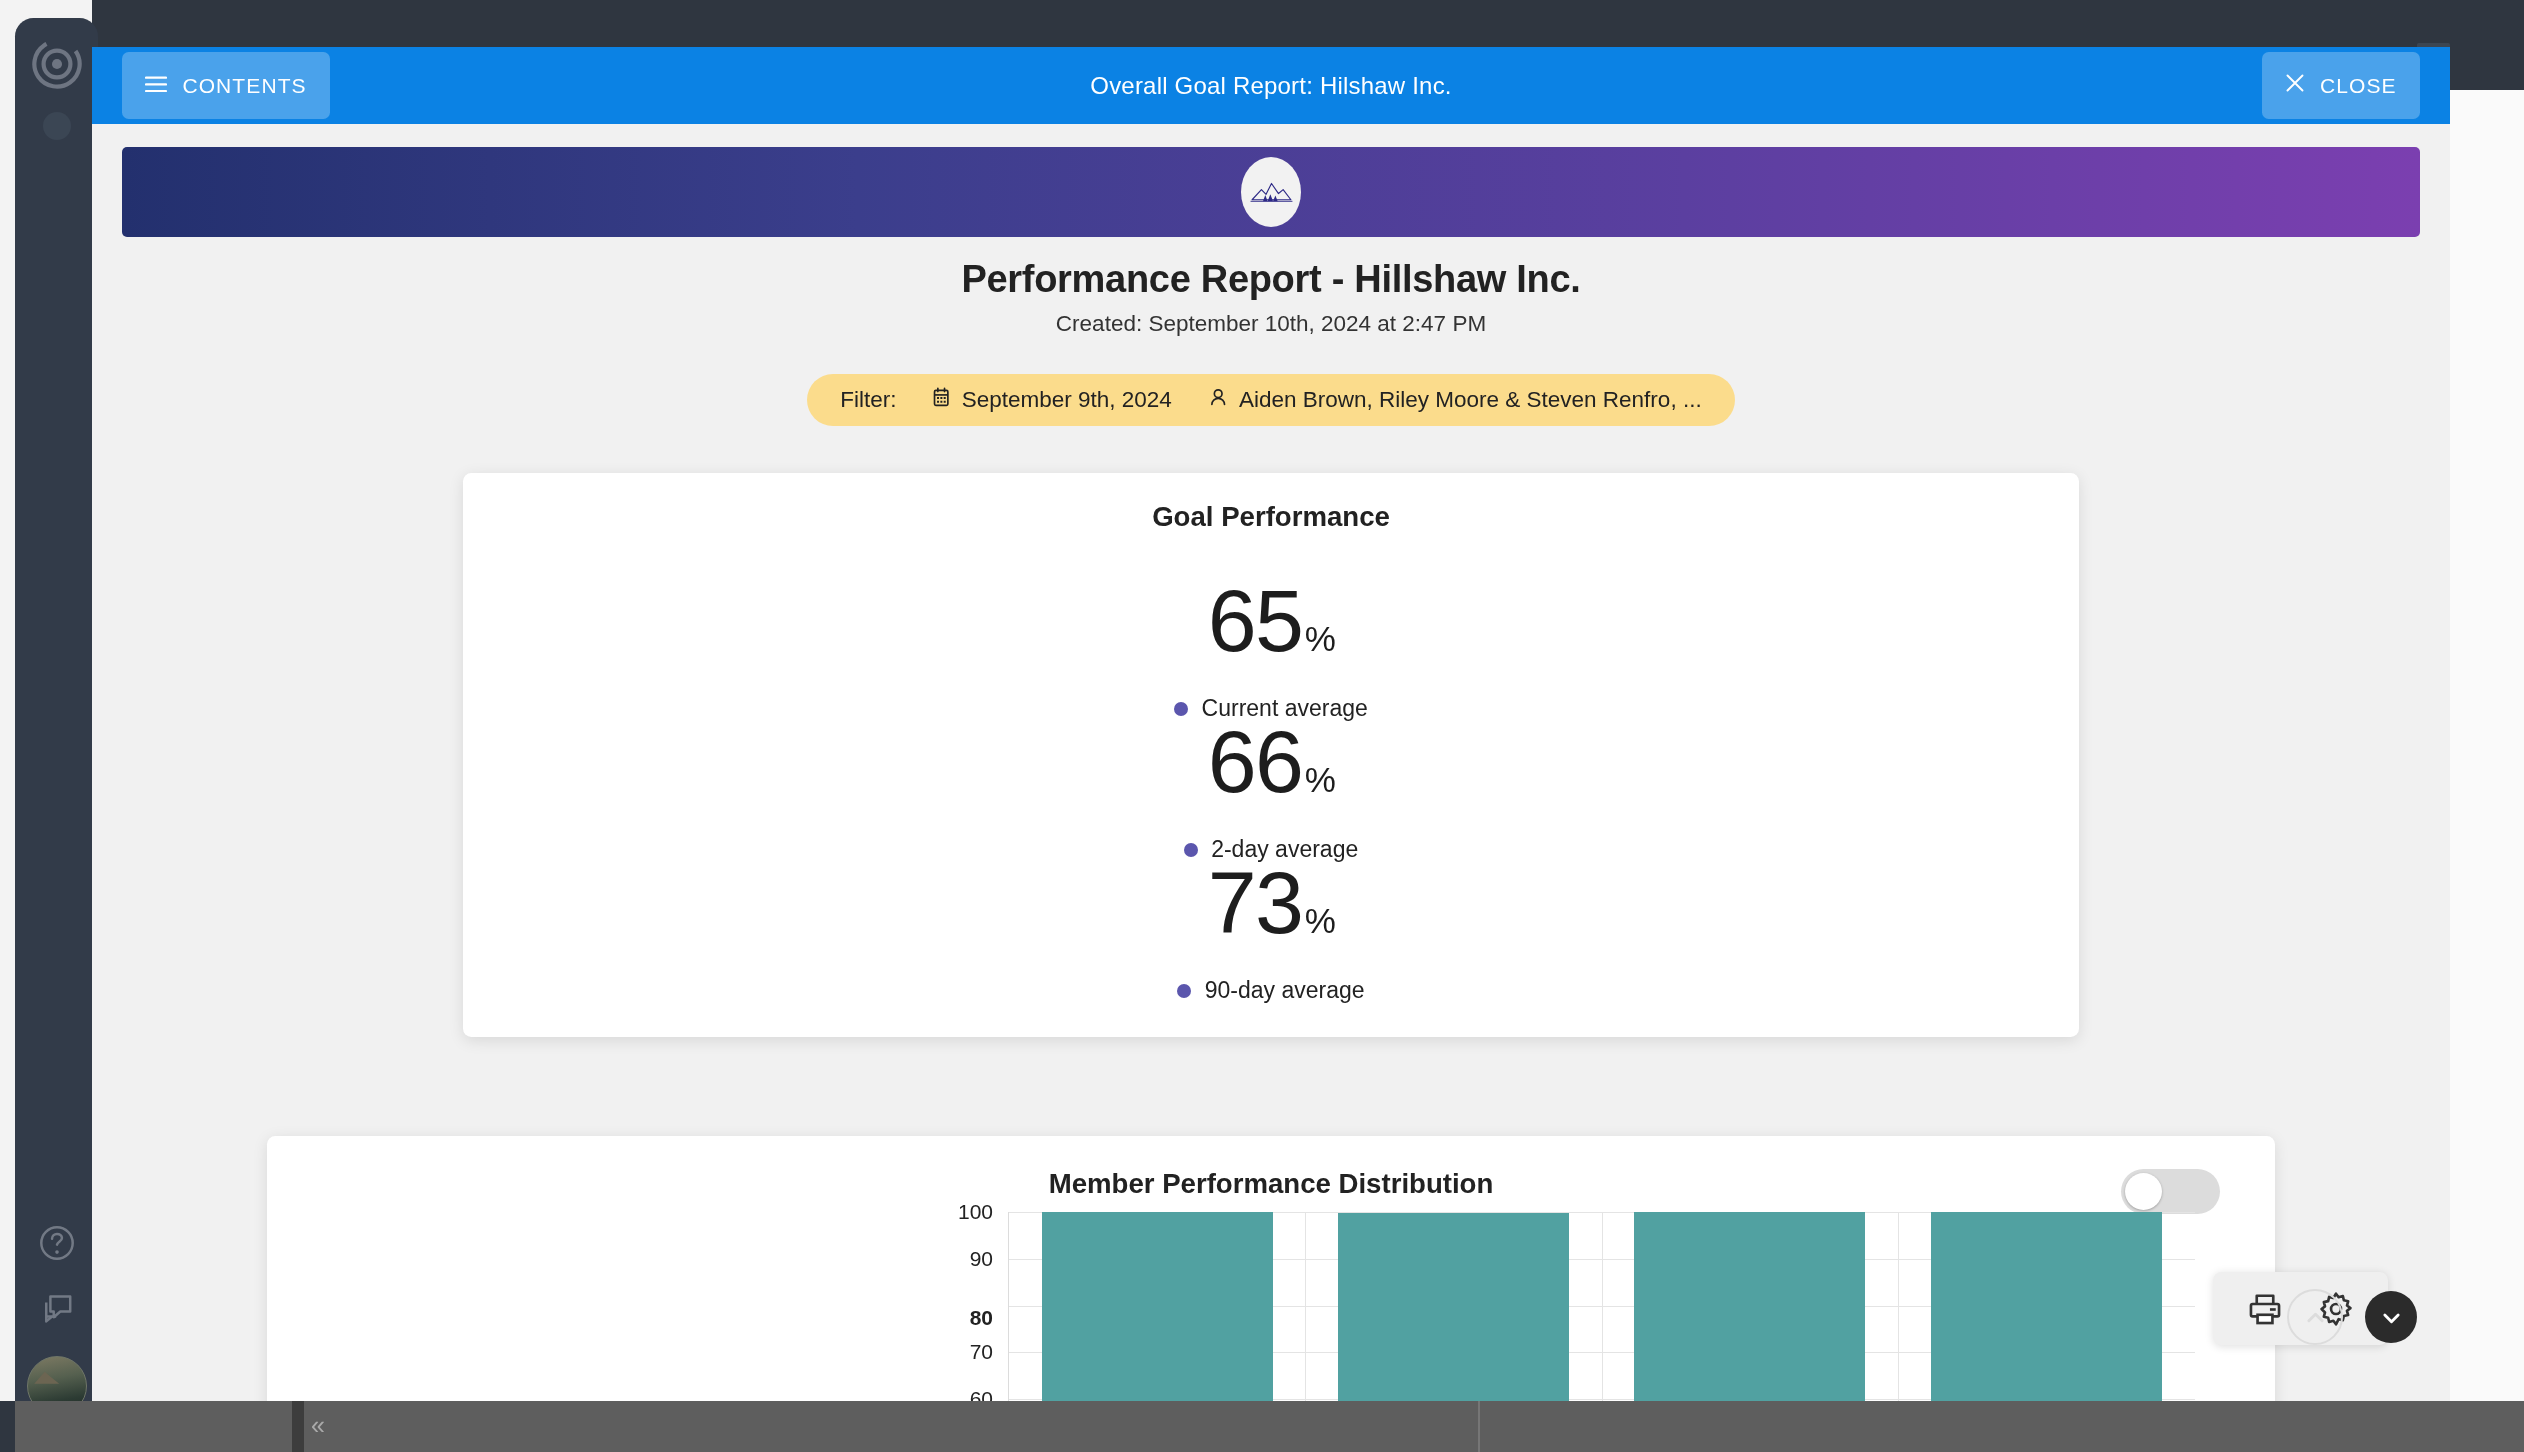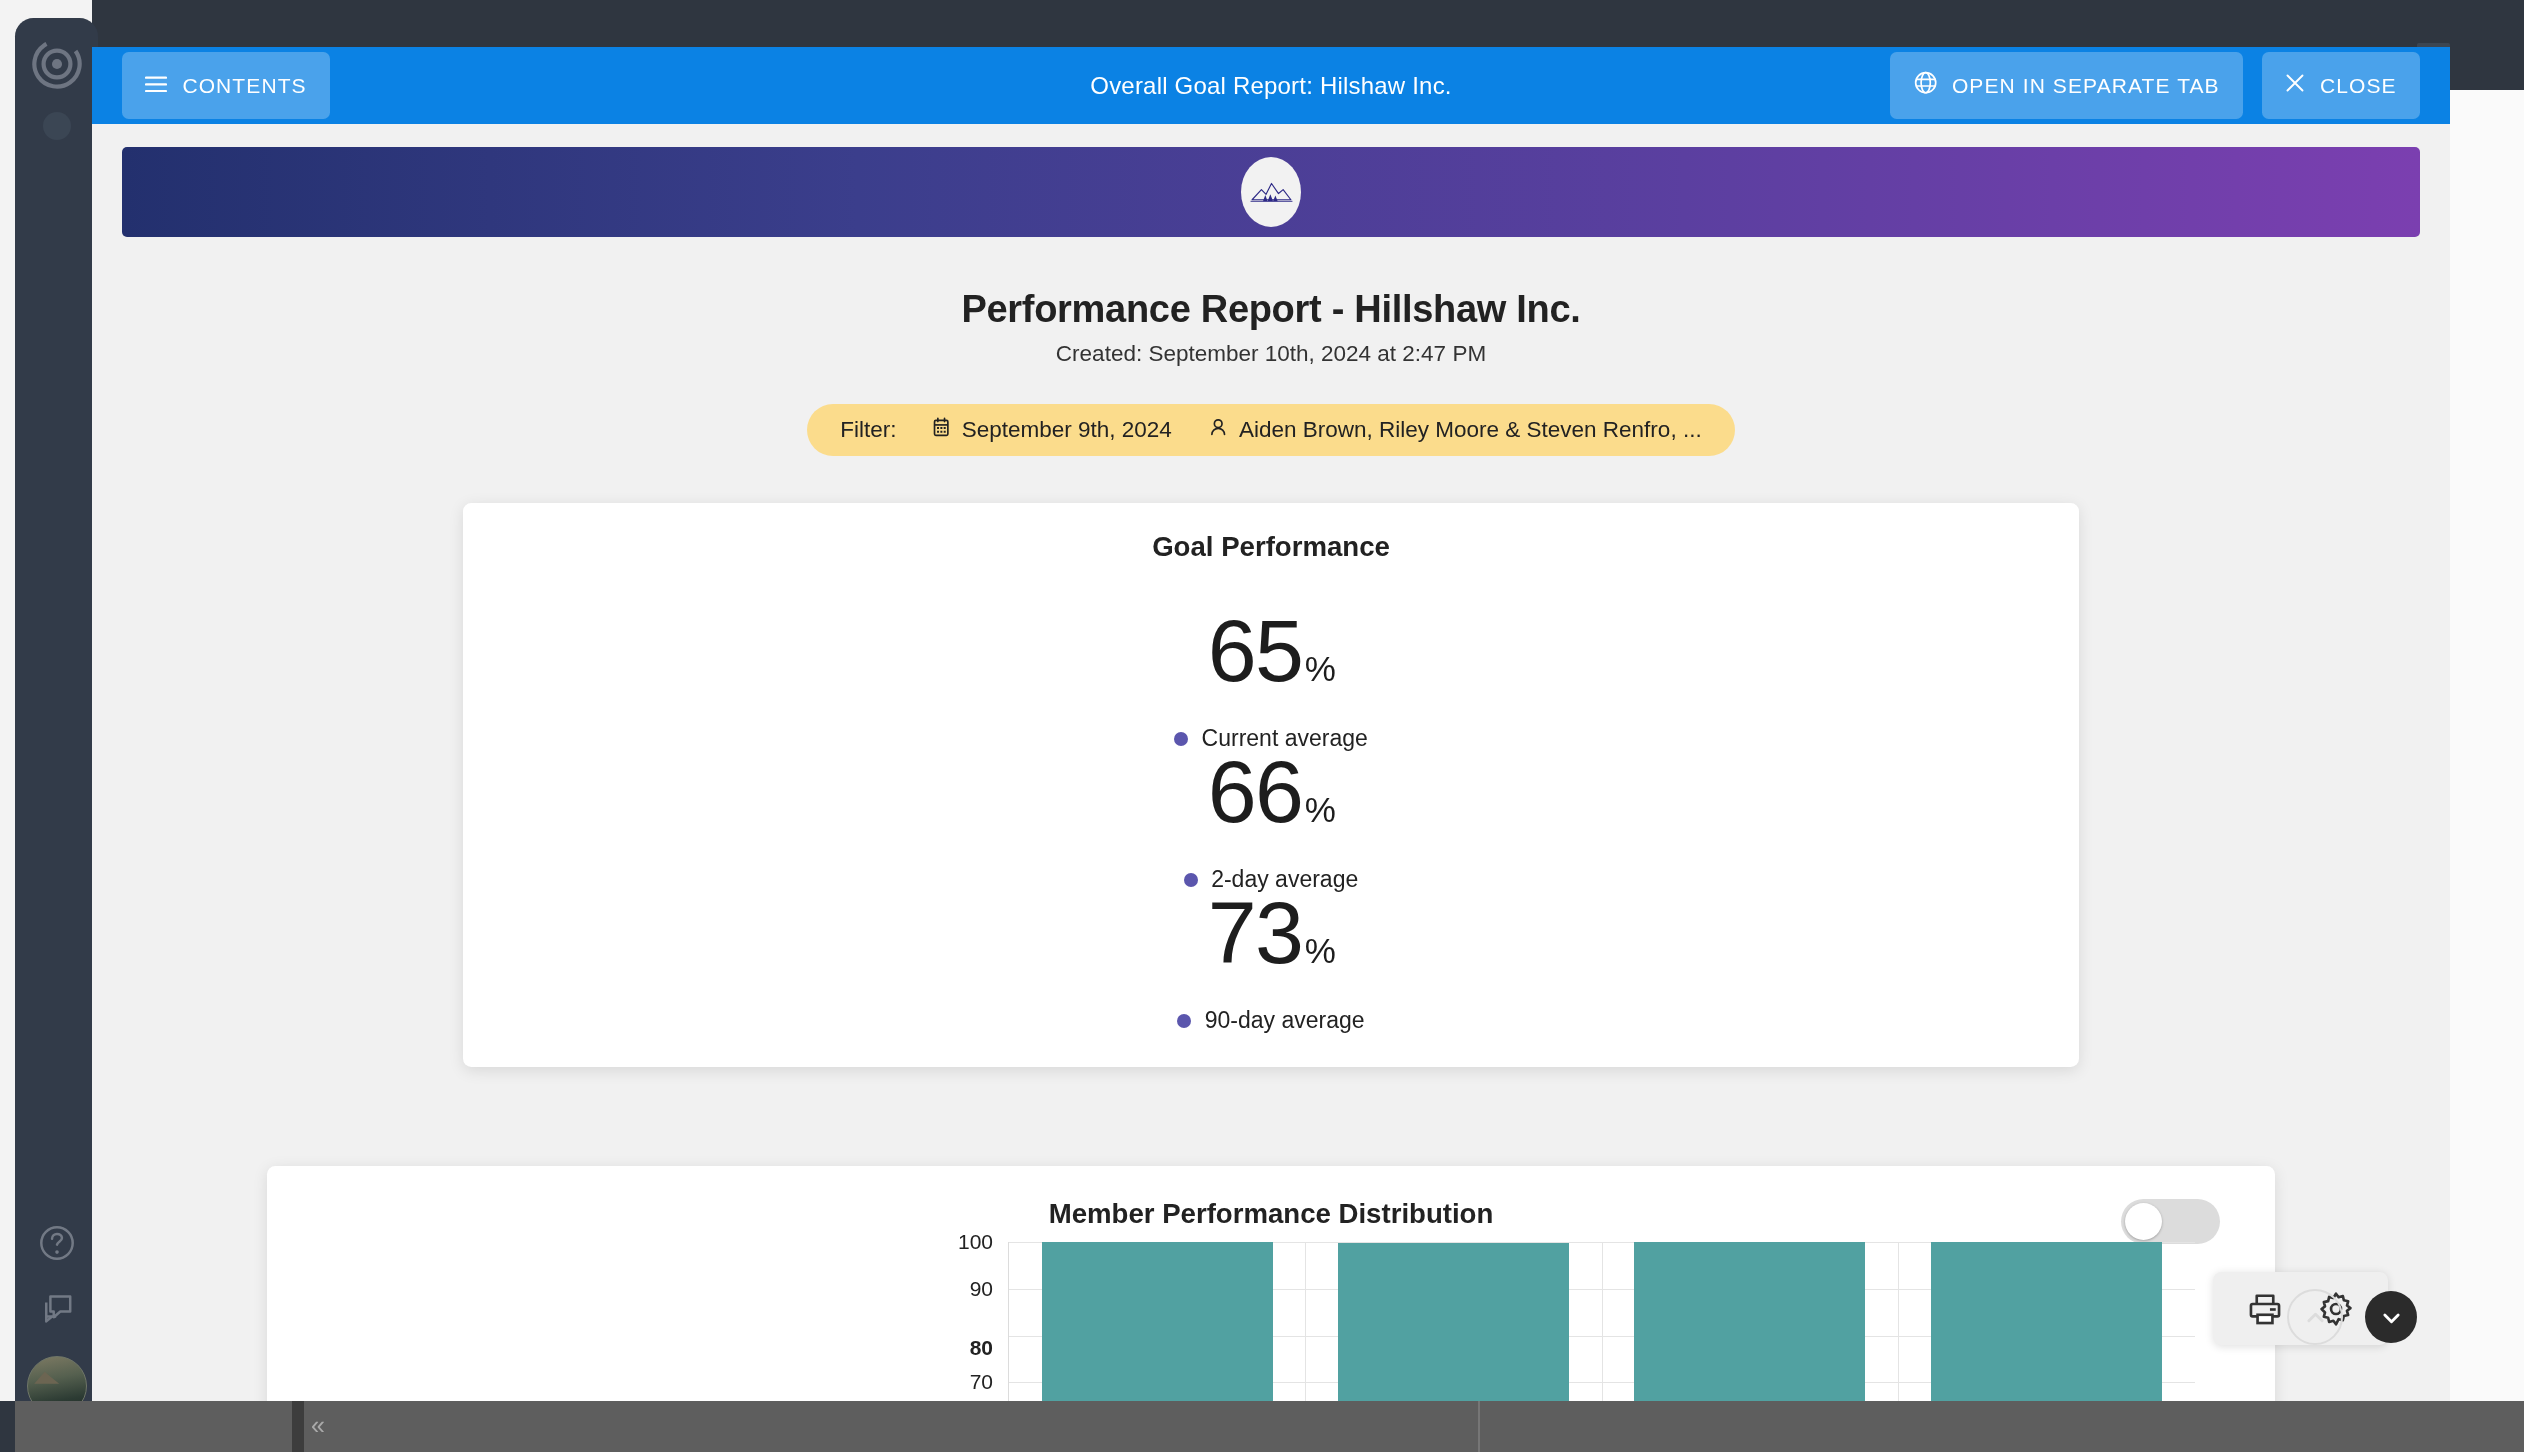--- a/index.html
+++ b/index.html
@@ -77,21 +77,21 @@
     background:linear-gradient(90deg,#23306e 0%,#3b3e8c 32%,#5b3fa0 68%,#7b3fb0 100%);
     position:relative;
   }
   #banner-logo{
     position:absolute;left:50%;top:50%;transform:translate(-50%,-50%);
     width:60px;height:70px;border-radius:50%;background:#f2f2f2;
     display:flex;align-items:center;justify-content:center;
   }
   #report-title{
     text-align:center;font-size:38px;font-weight:bold;color:#222;
-    margin-top:51px;letter-spacing:-0.3px;
+    margin-top:21px;letter-spacing:-0.3px;
   }
   #report-created{text-align:center;font-size:22.5px;color:#333;margin-top:10px;}
   #filter-wrap{display:flex;justify-content:center;margin-top:37px;}
   #filter-bar{
     background:#fbdc8c;border-radius:28px;height:52px;
     display:flex;align-items:center;gap:0;padding:0 33px;font-size:22.5px;color:#222;
   }
   .filter-seg{display:flex;align-items:center;gap:11.7px;}
   #filter-label{margin-right:35px;}
   #filter-people{margin-left:37px;}
@@ -204,30 +204,20 @@
         <svg viewBox="0 0 26 20" width="22" height="16.7">
           <path d="M1 2h24M1 10h24M1 18h24" stroke="#fff" stroke-width="2.6" stroke-linecap="round"></path>
         </svg>
       </span>
       <span>CONTENTS</span>
     </button>
 
     <div id="modal-title">Overall Goal Report: Hilshaw Inc.</div>
 
     <div id="topbar-right">
-      <button class="btn-blue">
-        <span>
-          <svg viewBox="0 0 28 28" width="23.4" height="23.4">
-            <circle cx="14" cy="14" r="12" fill="none" stroke="#fff" stroke-width="2"></circle>
-            <ellipse cx="14" cy="14" rx="5.5" ry="12" fill="none" stroke="#fff" stroke-width="2"></ellipse>
-            <path d="M2.3 10h23.4M2.3 18h23.4" stroke="#fff" stroke-width="2"></path>
-          </svg>
-        </span>
-        <span>OPEN IN SEPARATE TAB</span>
-      </button>
       <button class="btn-blue">
         <span>
           <svg viewBox="0 0 24 24" width="20" height="20">
             <path d="M3 3l18 18M21 3L3 21" stroke="#fff" stroke-width="2.3" stroke-linecap="round"></path>
           </svg>
         </span>
         <span>CLOSE</span>
       </button>
     </div>
   </div>

